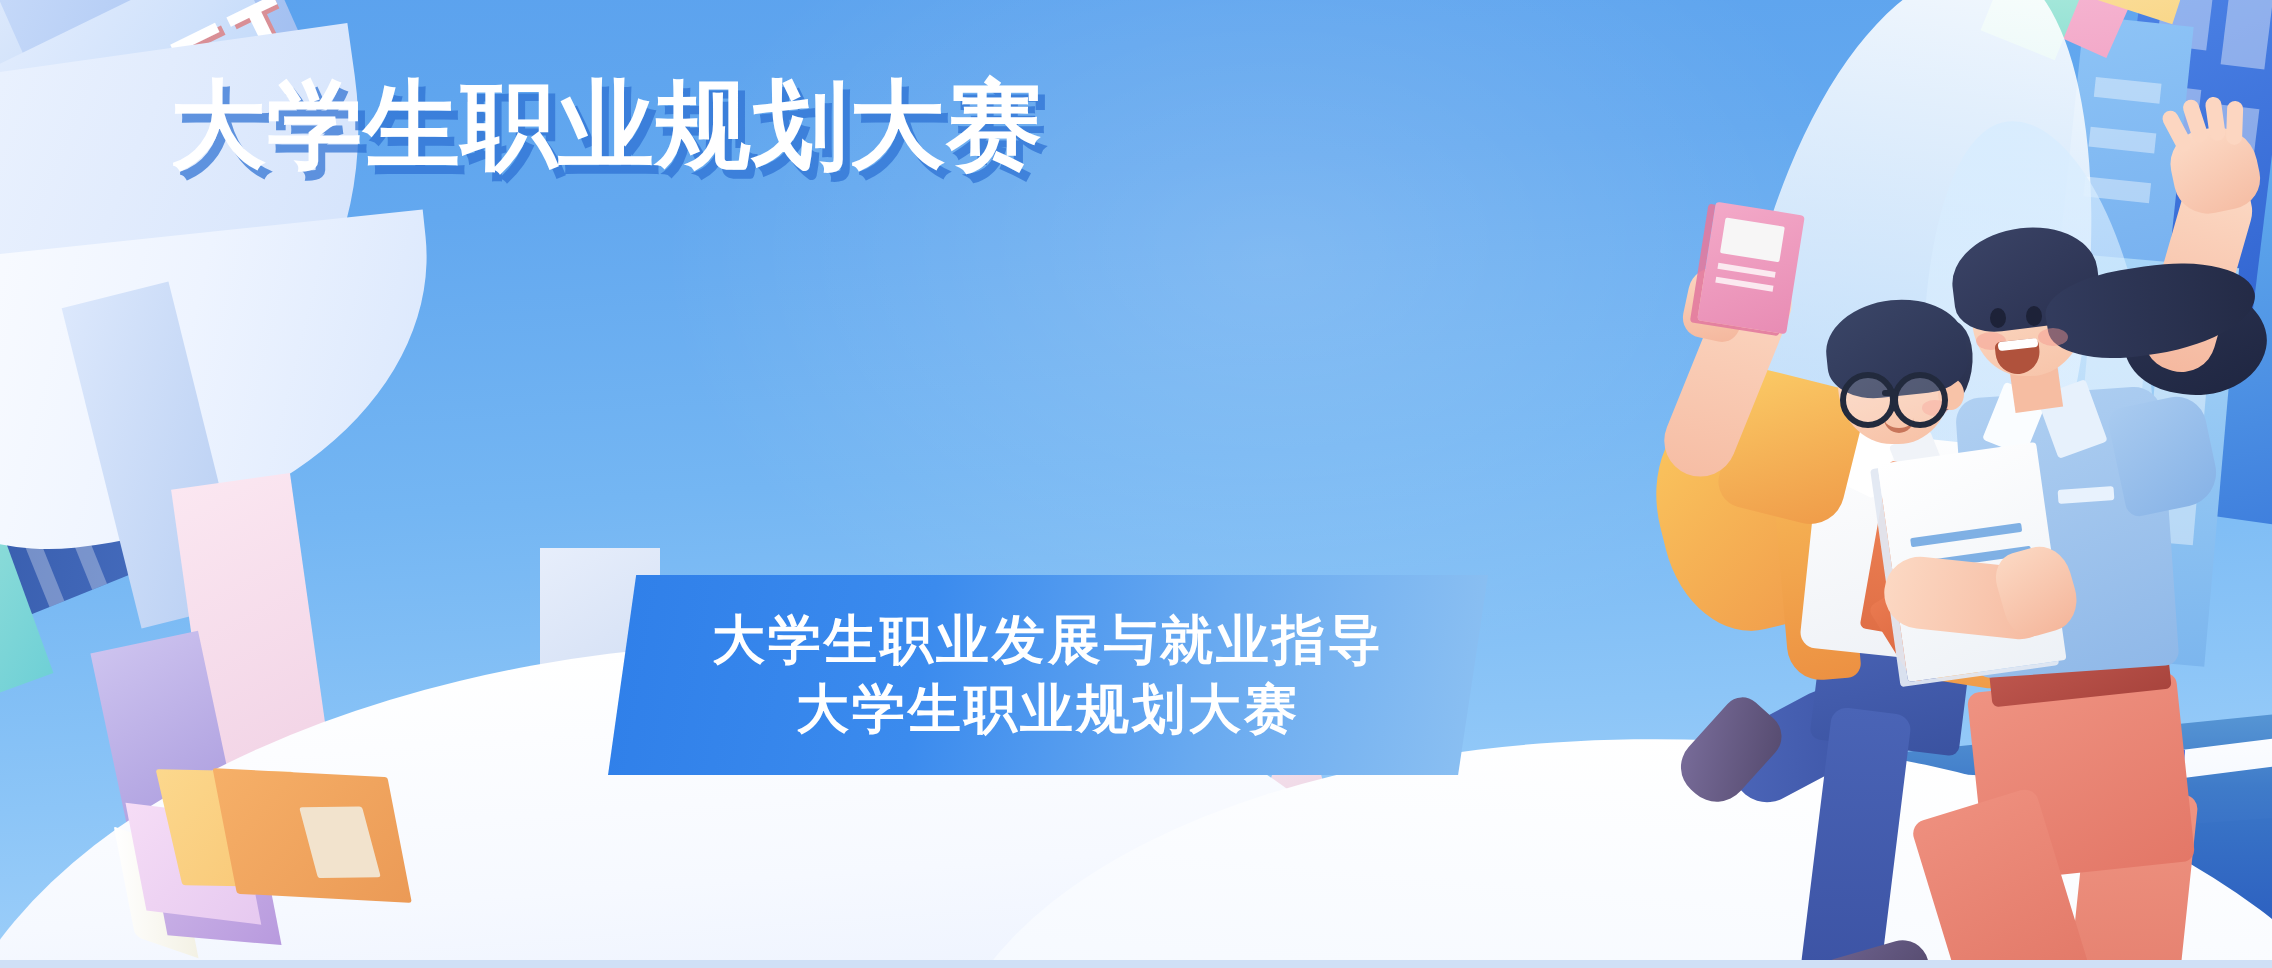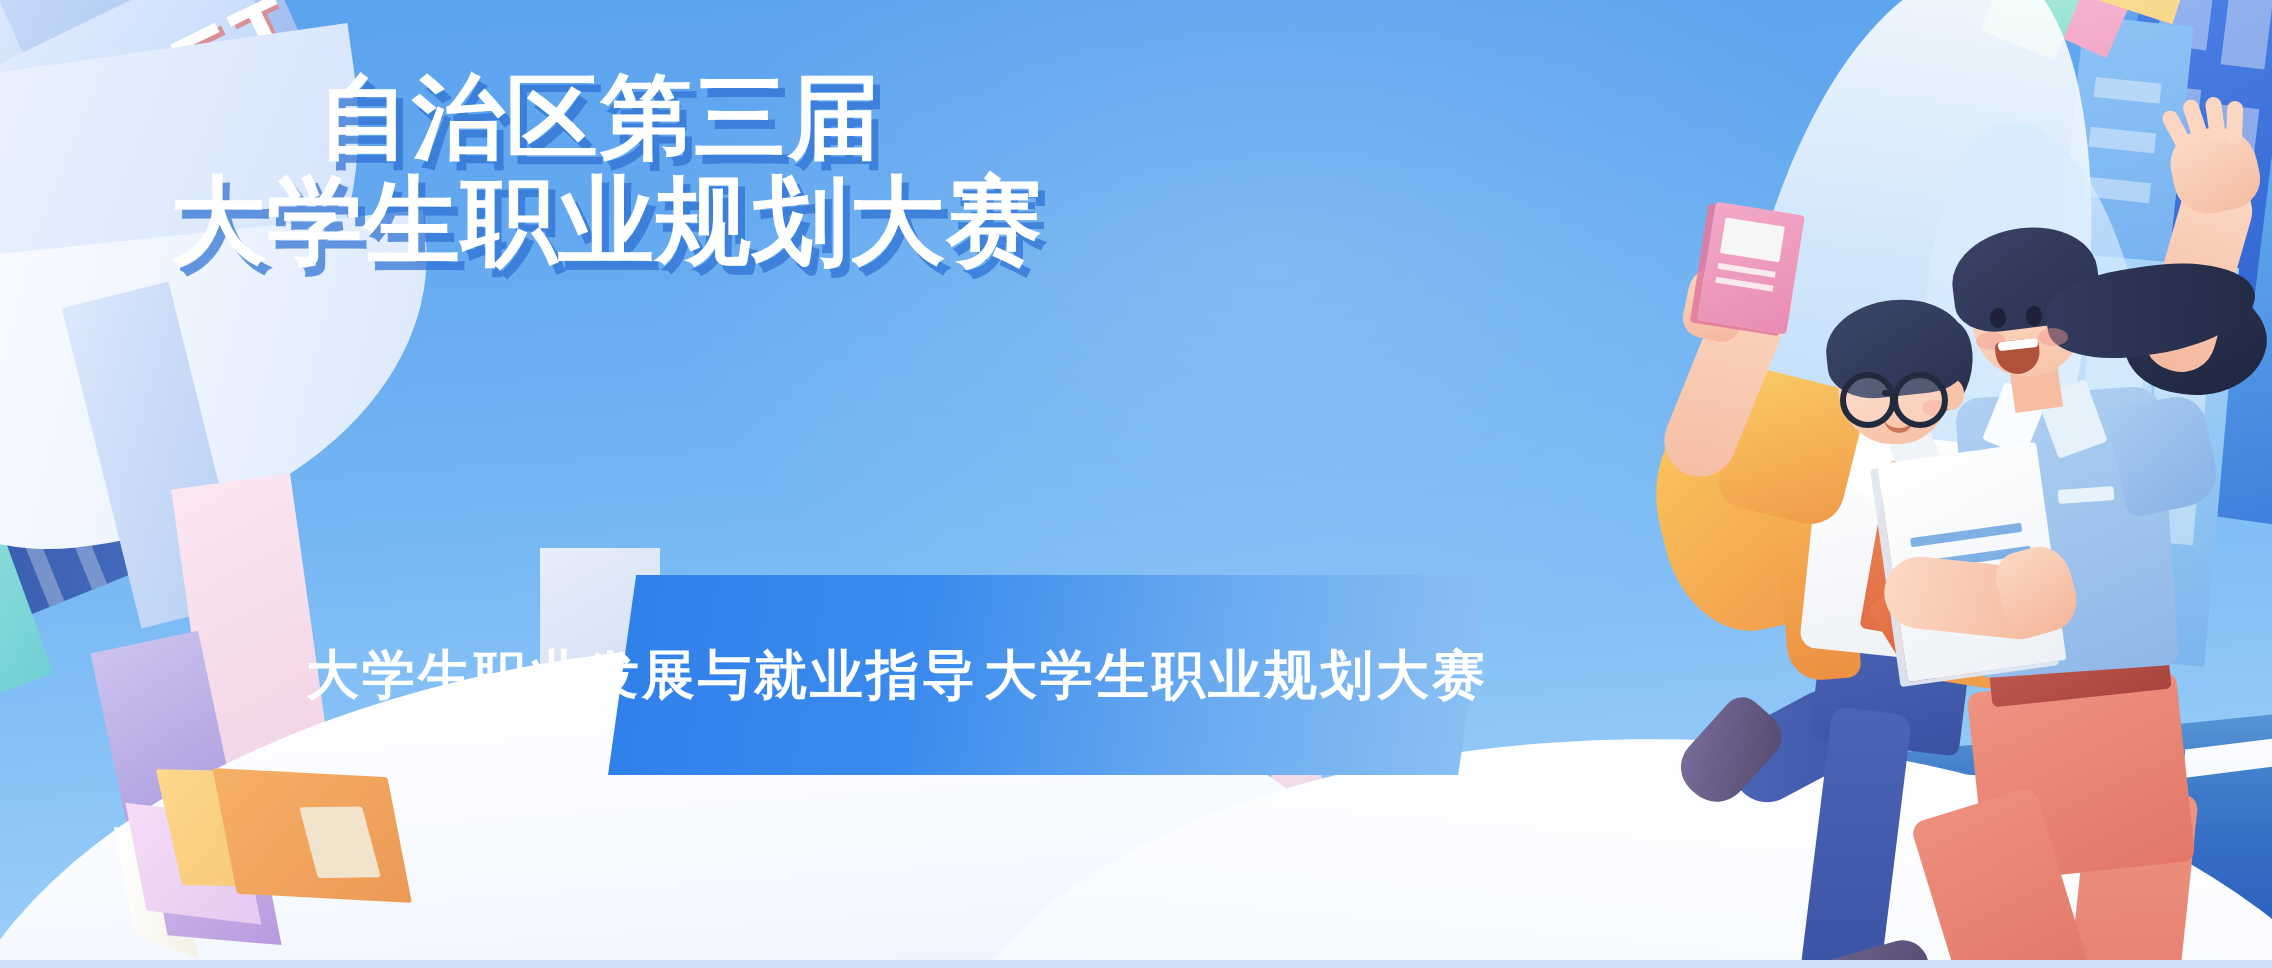--- a/index.html
+++ b/index.html
@@ -127,22 +127,22 @@
   }
   .hl-1{font-size:92px;}
   .hl-2{font-size:96px;margin-top:6px;letter-spacing:1px;}
 
   
   .sub-wrap{position:absolute;left:608px;top:575px;width:880px;height:200px;z-index:30;}
   .sub-shape{position:absolute;inset:0;
      background:linear-gradient(100deg,#2f7fe9 0%,#3b8bee 36%,#69aaf0 68%,#8dc1f2 100%);
      clip-path:polygon(3.2% 0,100% 0,96.6% 100%,0 100%);
      box-shadow:0 6px 18px rgba(30,80,160,.12);}
-  .sub-text{position:absolute;inset:0;display:flex;flex-direction:row;
-     align-items:center;justify-content:flex-end;gap:6px;}
+  .sub-text{position:absolute;inset:0;display:flex;flex-direction:column;
+     align-items:center;justify-content:center;gap:6px;}
   .sub-line{color:#fff;font-weight:bold;font-size:53px;letter-spacing:3px;white-space:nowrap;
      font-family:"DejaVu Sans","Liberation Sans",sans-serif;line-height:1.18;}
 
   
   .person{position:absolute;z-index:25;}
 
   
   .male{left:1630px;top:150px;width:430px;height:790px;}
   .m-jacket-back{position:absolute;left:30px;top:250px;width:175px;height:230px;
      background:linear-gradient(150deg,#fbc85f,#f09a4a);border-radius:46% 20% 30% 44%;transform:rotate(-14deg);}
@@ -414,21 +414,20 @@
   <div class="book">
     <div class="book-pages"></div>
     <div class="book-pg-v"></div>
     <div class="book-pg-p"></div>
     <div class="book-cover-y"></div>
     <div class="book-cover-o"></div>
     <div class="book-label"></div>
   </div>
 
   <div class="headline">
-    <div class="hl-line hl-1">自治区第三届</div>
     <div class="hl-line hl-2">大学生职业规划大赛</div>
   </div>
 
   <div class="sub-wrap">
     <div class="sub-shape"></div>
     <div class="sub-text">
       <div class="sub-line">大学生职业发展与就业指导</div>
       <div class="sub-line">大学生职业规划大赛</div>
     </div>
   </div>

